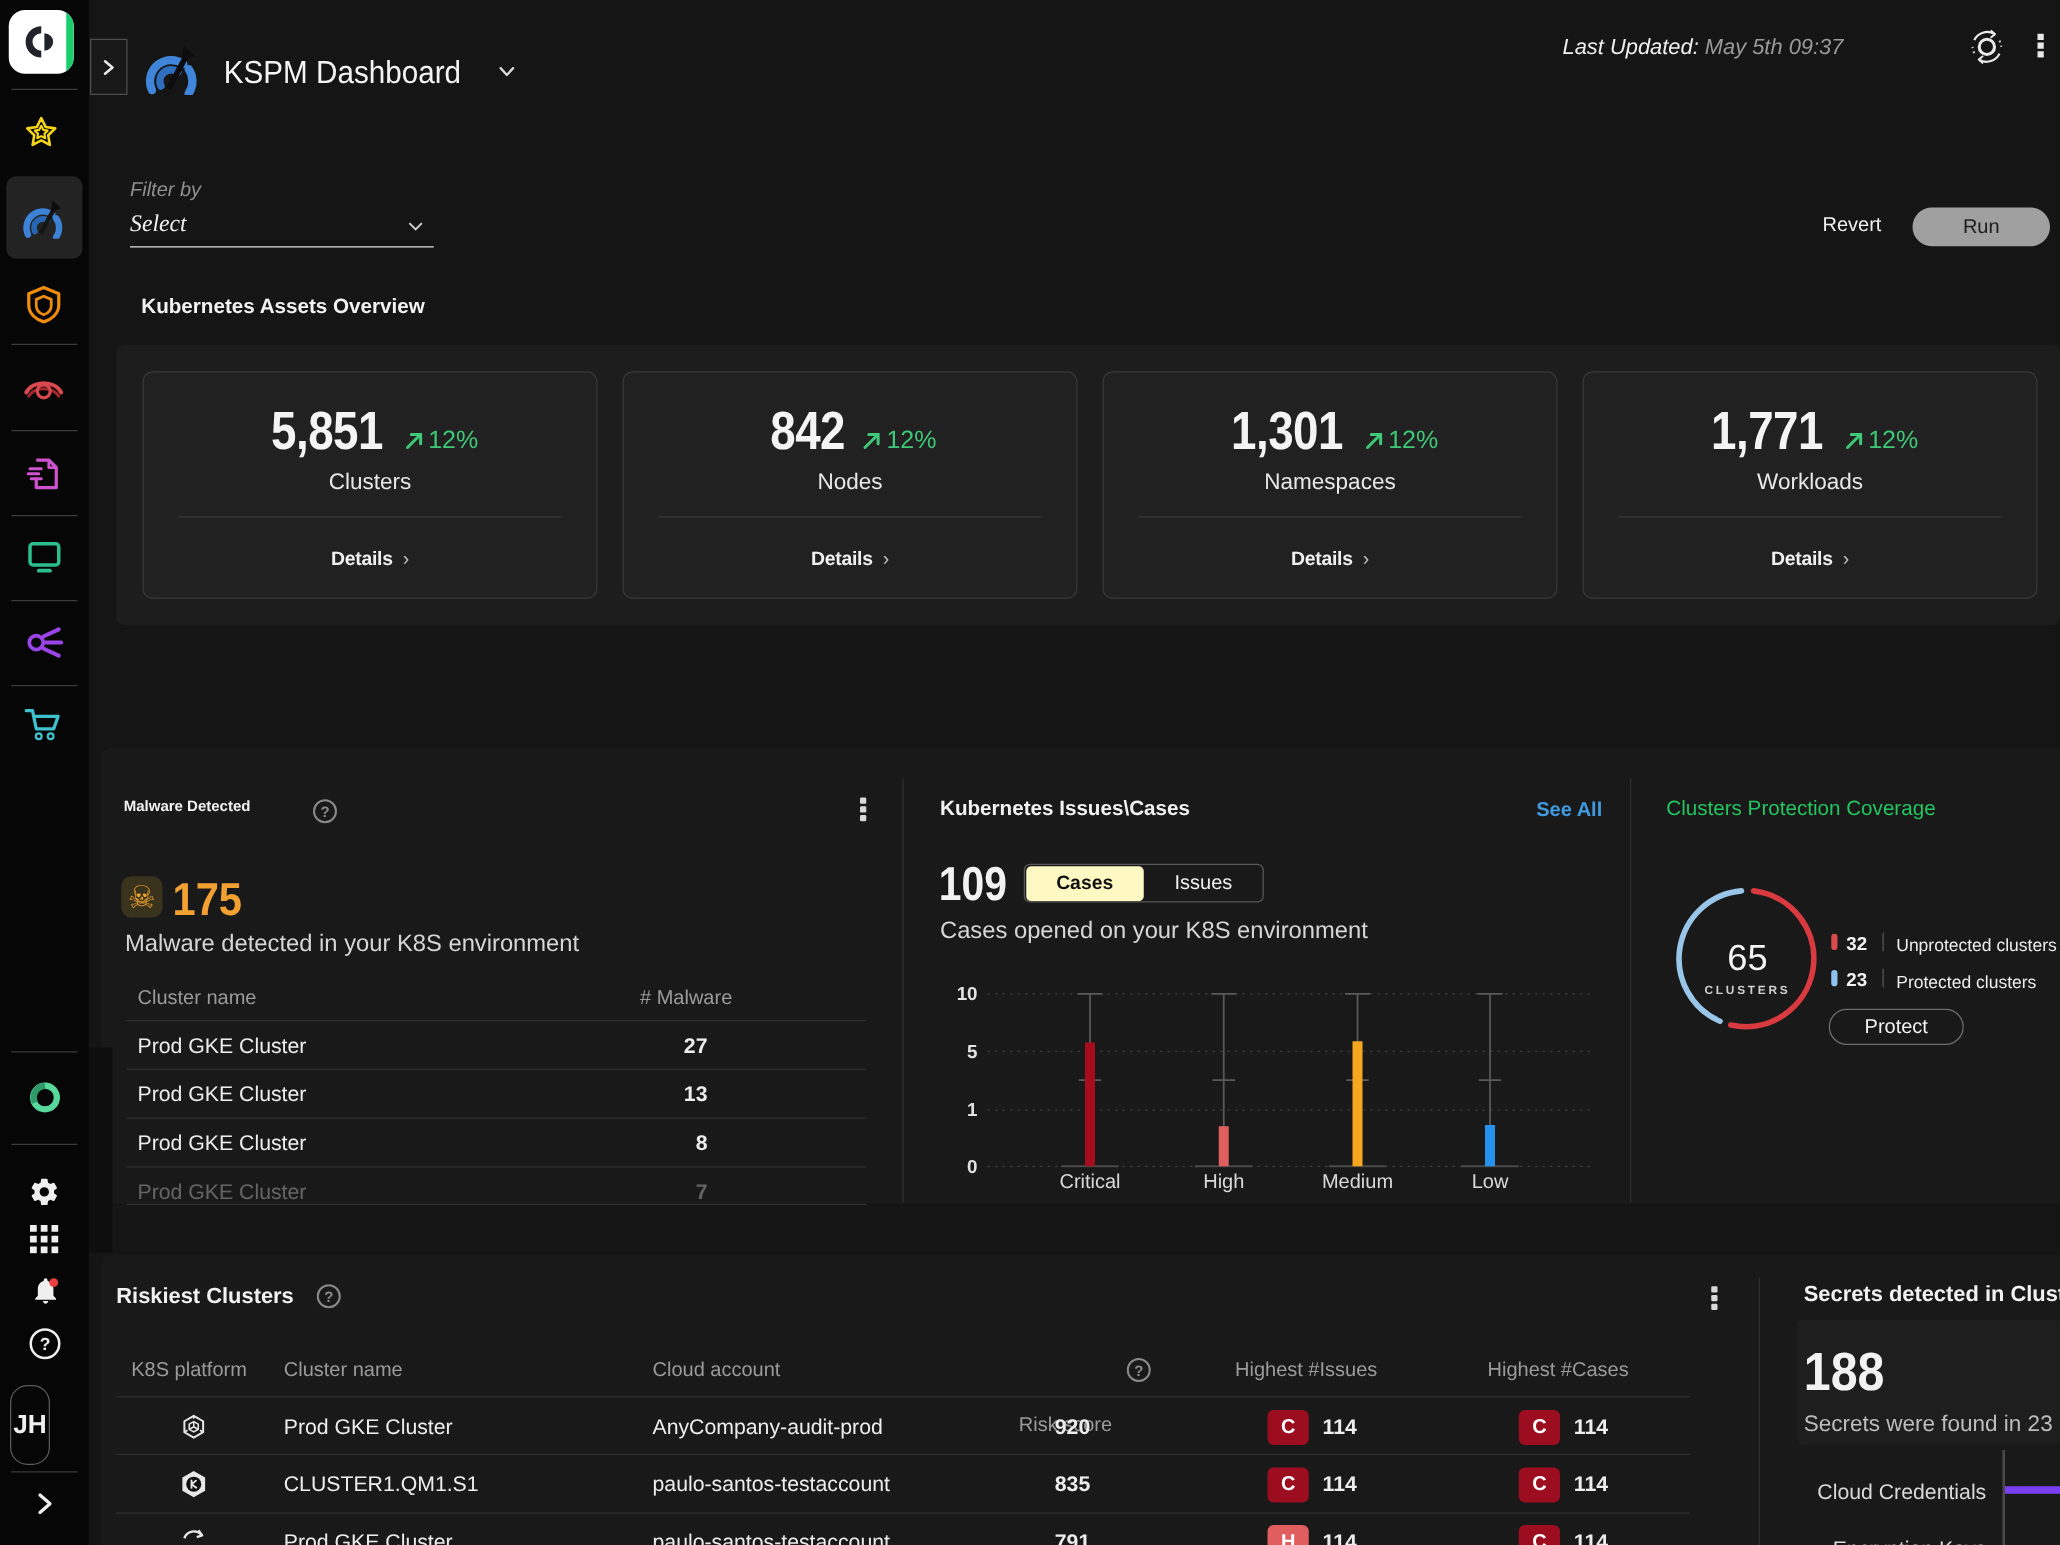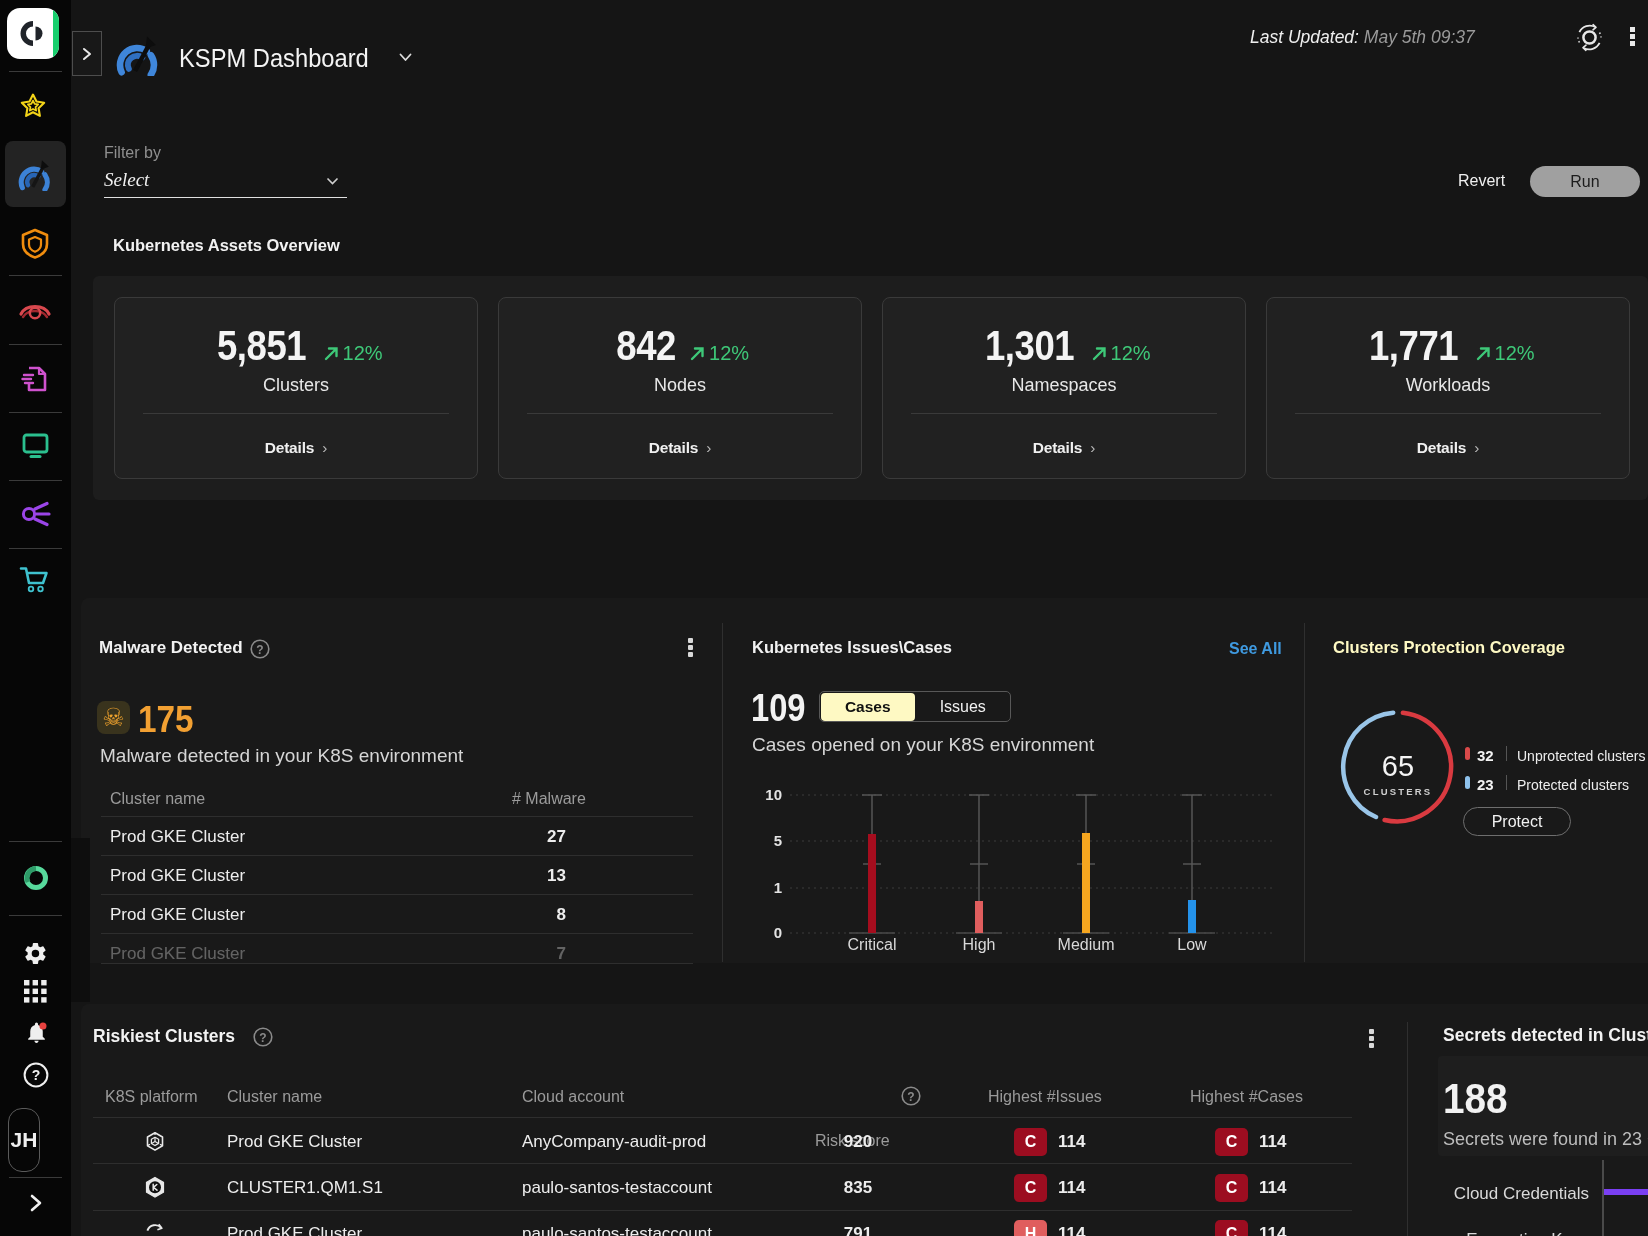--- a/index.html
+++ b/index.html
@@ -143,21 +143,21 @@
     <path d="M10.9 27.3 L8 24.6 L11 22.2" fill="none" stroke="#e8e8e8" stroke-width="1.6" stroke-linecap="round" stroke-linejoin="round"></path>
     <path d="M4.4 9.1 A11.6 11.6 0 0 1 20.3 4" fill="none" stroke="#e8e8e8" stroke-width="1.8"></path>
     <path d="M18.1 1.7 L21 4.4 L18 6.8" fill="none" stroke="#e8e8e8" stroke-width="1.6" stroke-linecap="round" stroke-linejoin="round"></path>
   </svg>
   <div class="abs" style="left:1630px;top:27px;width:5px;">
     <div style="width:5px;height:5px;background:#e8e8e8;margin-bottom:2px;"></div>
     <div style="width:5px;height:5px;background:#e8e8e8;margin-bottom:2px;"></div>
     <div style="width:5px;height:5px;background:#e8e8e8;"></div>
   </div>
 
-  <div class="abs" style="left:104px;top:144px;font-size:16px;color:#8f8f8f;">Filter by</div>
+  <div class="abs" style="left:104px;top:144px;font-size:16px;color:#8f8f8f;font-style:italic;">Filter by</div>
   <div class="abs" style="left:104px;top:169px;width:243px;border-bottom:1.5px solid #e0e0e0;height:29px;">
     <span style="font-family:'Liberation Serif',serif;font-size:19px;font-style:italic;color:#f0f0f0;">Select</span>
     <svg class="abs" style="right:8px;top:8px;" width="13" height="9" viewBox="0 0 13 9">
         <path d="M1.5 1.5 L6.5 6.5 L11.5 1.5" fill="none" stroke="#cfcfcf" stroke-width="1.6"></path>
       </svg>
   </div>
   <div class="abs" style="left:1458px;top:172px;font-size:16px;color:#f0f0f0;">Revert</div>
   <div class="abs" style="left:1530px;top:166px;width:110px;height:31px;background:#a0a0a0;border-radius:16px;color:#1c1c1c;font-size:16px;display:flex;align-items:center;justify-content:center;">Run</div>
 
   <div class="abs" style="left:113px;top:236px;font-size:16.5px;font-weight:bold;color:#f2f2f2;">Kubernetes Assets Overview</div>
@@ -205,21 +205,21 @@
       </div>
     <div class="lbl">Workloads</div>
       <div class="cdiv"></div>
       <div class="det">Details <span class="chev">›</span></div>
   </div>
 
   <div class="abs" style="left:81px;top:598px;width:1567px;height:365px;background:#191919;border-radius:8px 0 0 8px;"></div>
   <div class="abs" style="left:722px;top:623px;width:1px;height:339px;background:#2f2f2f;"></div>
   <div class="abs" style="left:1304px;top:623px;width:1px;height:339px;background:#2f2f2f;"></div>
 
-  <div class="abs" style="left:99px;top:638px;font-size:17px;font-weight:bold;color:#f2f2f2;">Malware Detected</div>
+  <div class="abs" style="left:99px;top:638px;font-size:12px;font-weight:bold;color:#f2f2f2;">Malware Detected</div>
   <svg class="abs qm" style="left:250px;top:639px;" width="20" height="20" viewBox="0 0 20 20">
     <circle cx="10" cy="10" r="8.8" fill="none" stroke="#8a8a8a" stroke-width="1.6"></circle>
     <text x="10" y="14.5" text-anchor="middle" font-size="12" font-weight="bold" fill="#8a8a8a" font-family="Liberation Sans">?</text>
   </svg>
   <div class="abs kebab" style="left:688px;top:638px;">
     <div></div>
       <div></div>
       <div></div>
   </div>
   <div class="abs" style="left:97px;top:701px;width:33px;height:33px;background:#39331d;border-radius:8px;display:flex;align-items:center;justify-content:center;">
@@ -302,21 +302,21 @@
     <rect x="443" y="118" width="8" height="33" fill="#2492ea"></rect>
 
     <g fill="#d9d9d9" font-size="16" text-anchor="middle" font-family="Liberation Sans">
       <text x="127" y="168">Critical</text>
         <text x="234" y="168">High</text>
         <text x="341" y="168">Medium</text>
         <text x="447" y="168">Low</text>
     </g>
   </svg>
 
-  <div class="abs" style="left:1333px;top:638px;font-size:16.5px;font-weight:bold;color:#fef9c3;">Clusters Protection Coverage</div>
+  <div class="abs" style="left:1333px;top:638px;font-size:16.5px;font-weight:normal;color:#22c55e;">Clusters Protection Coverage</div>
   <svg class="abs" style="left:1339px;top:708px;" width="118" height="118" viewBox="0 0 118 118">
     <g fill="none" stroke-width="4.5" stroke-linecap="round">
       <path d="M 63.9 4.7 A 54.5 54.5 0 1 1 45.6 112" stroke="#d93a40"></path>
       <path d="M 37 109 A 54.5 54.5 0 0 1 54.2 4.7" stroke="#99c5e8"></path>
     </g>
     <text x="59" y="68" text-anchor="middle" font-size="29" fill="#f4f4f4" font-family="Liberation Sans">65</text>
     <text x="59" y="87" text-anchor="middle" font-size="9.5" letter-spacing="2.2" fill="#cfcfcf" font-family="Liberation Sans" font-weight="bold">CLUSTERS</text>
   </svg>
   <div class="abs" style="left:1465px;top:747px;width:4.5px;height:13px;border-radius:2.5px;background:#d94a4a;"></div>
   <div class="abs" style="left:1477px;top:747px;font-size:15px;font-weight:bold;color:#f2f2f2;">32</div>

